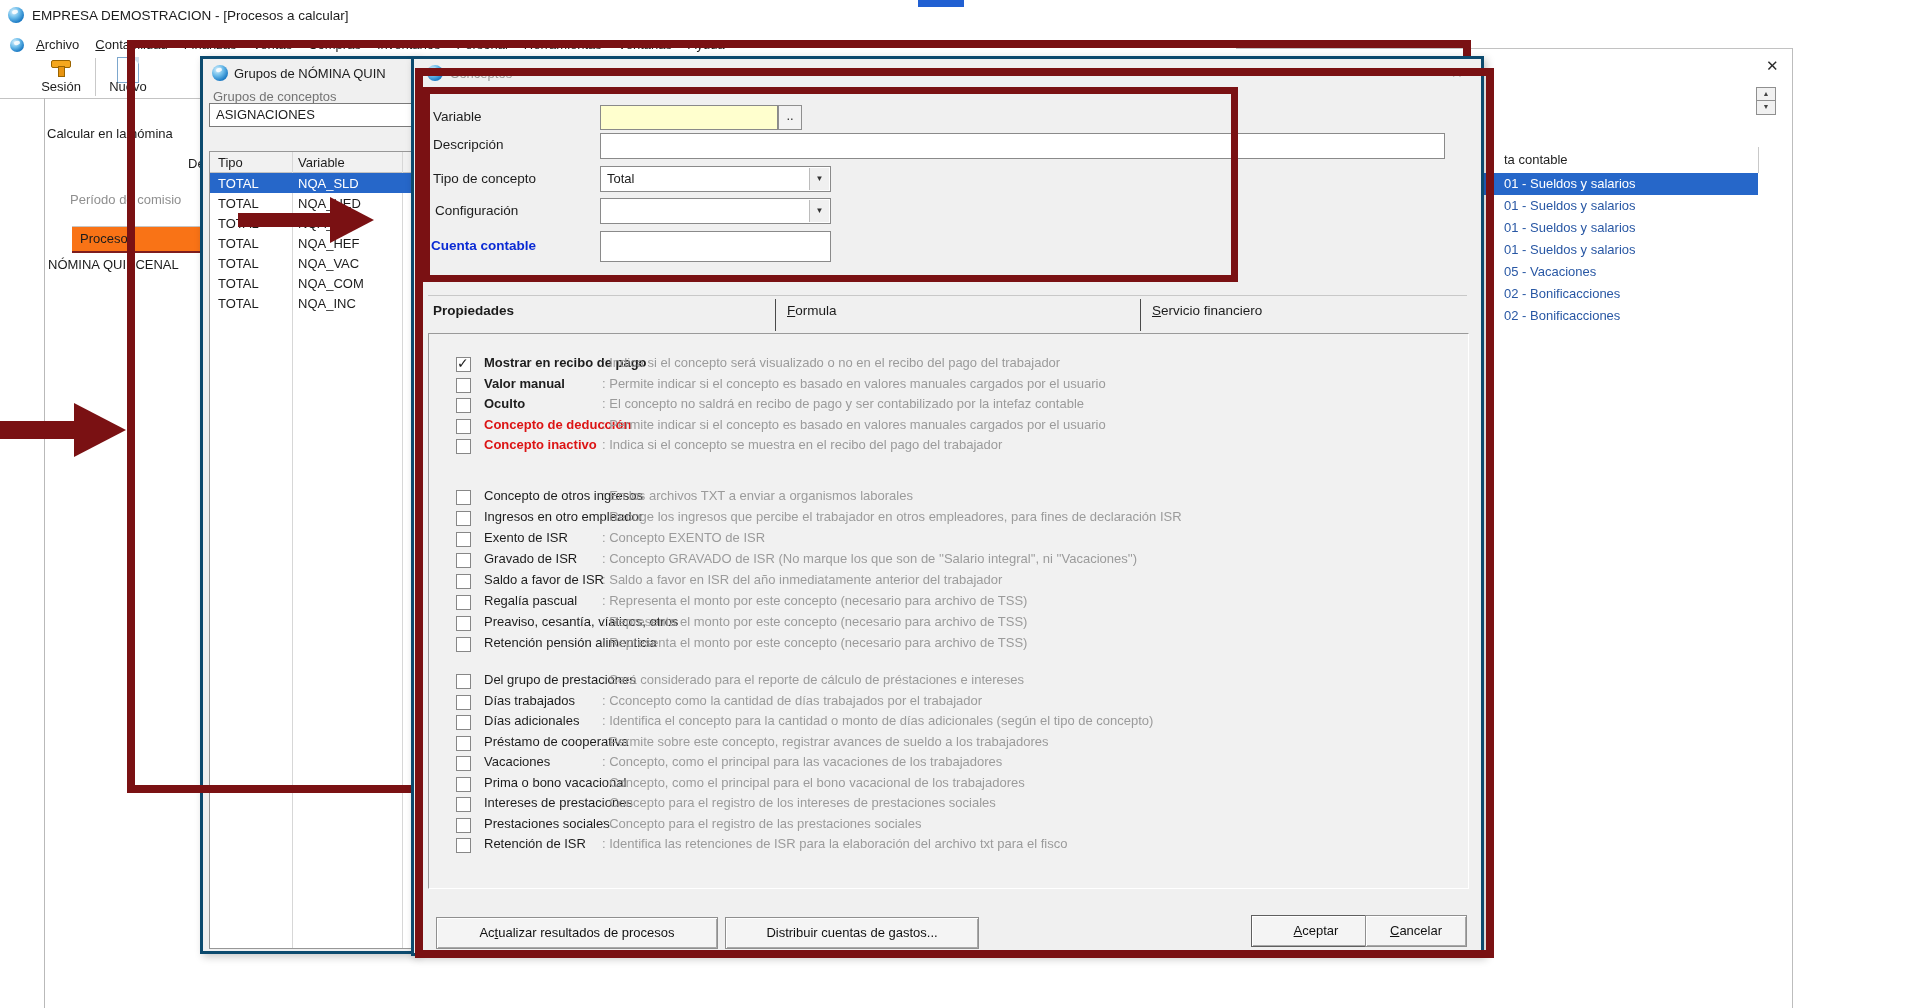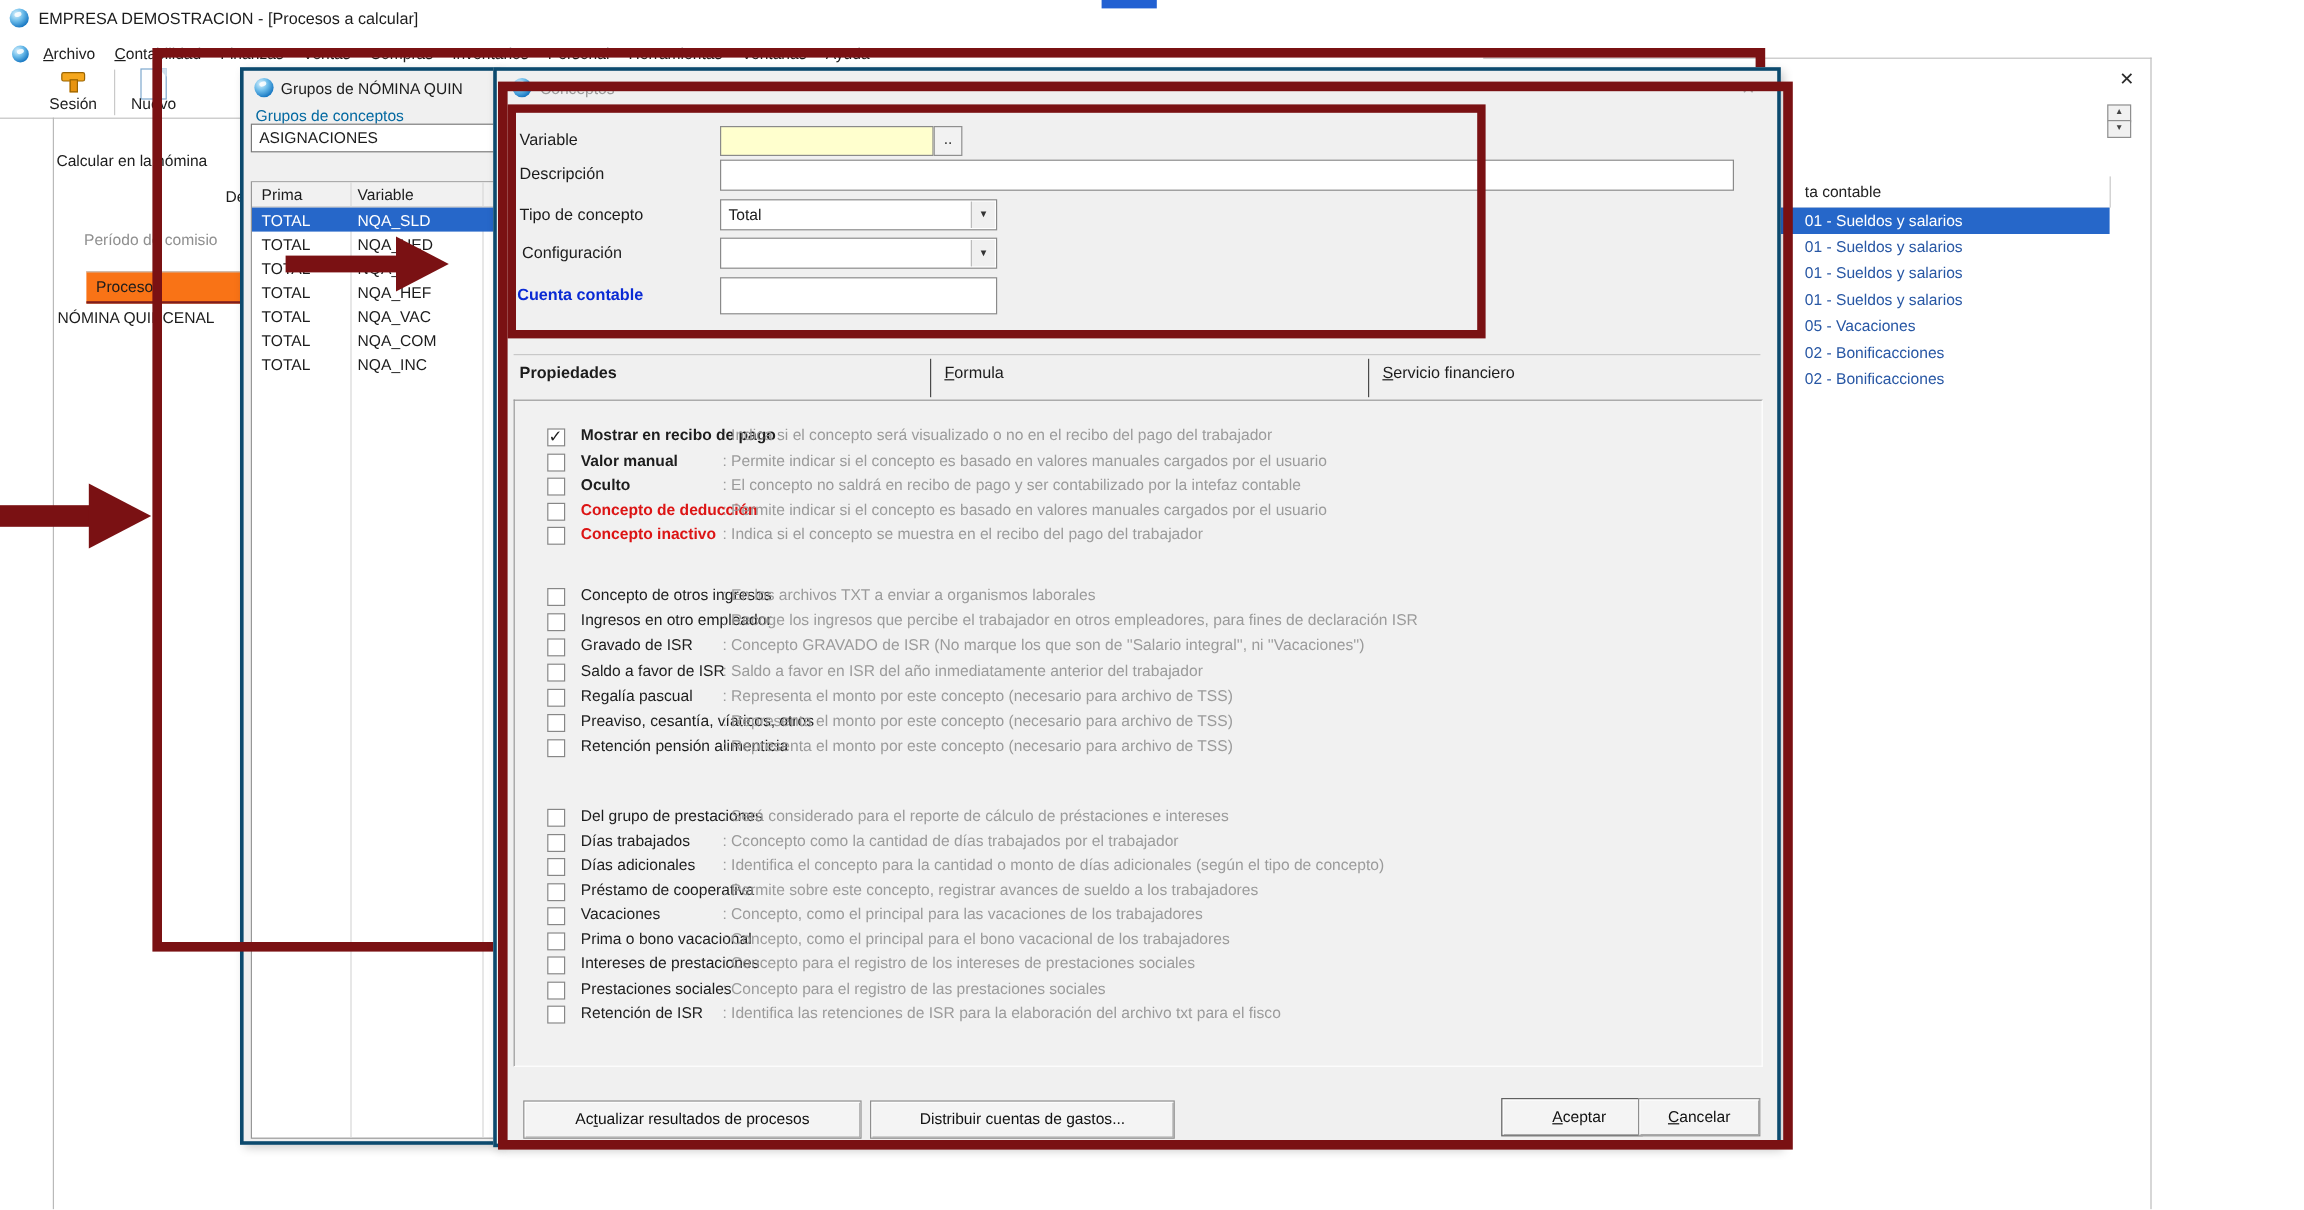--- a/index.html
+++ b/index.html
@@ -34,21 +34,21 @@
 
   .proc-header{left:44px;top:226px;width:158px;height:24px;background:#f97316;border-top:1px solid #c6c6c6;border-bottom:2px solid #7f1d1d;border-right:1px solid #c6c6c6;margin-left:28px;}
   .gray-frag{color:#8f8f8f;}
 
   
   .dialog{background:#f0f0f0;border:3px solid #0c4a6e;box-shadow:3px 3px 8px rgba(0,0,0,.22);}
   .dlg-title{font-size:13px;}
 
   
   #grupos{left:200px;top:56px;width:211px;height:892px;overflow:hidden;}
-  .g-label{color:#0369a1;}
+  .g-label{color:#737373;}
   .g-input{background:#fff;border:1px solid #7a7a7a;}
   #g-table{left:6px;top:92px;width:210px;height:796px;background:#fff;border:1px solid #979797;}
   .g-colhdr{height:20px;background:#f1f1f1;border-bottom:1px solid #c2c2c2;position:relative;}
   .g-colhdr span{position:absolute;top:3px;}
   .g-vline{position:absolute;top:0;width:1px;background:#d7d7d7;}
   .gr-row{position:relative;height:20px;}
   .gr-row .c1{position:absolute;left:8px;top:3px;}
   .gr-row .c2{position:absolute;left:88px;top:3px;}
   .gr-row.sel{background:#2667c9;color:#fff;}
 
@@ -211,21 +211,21 @@
 
   <div class="abs dialog z-grupos" id="grupos">
     <span class="orb" style="left:9px;top:6px;"></span>
     <span class="abs dlg-title nowrap" style="left:31px;top:7px;">Grupos de NÓMINA QUIN</span>
     <span class="abs nowrap g-label" style="left:10px;top:30px;">Grupos de conceptos</span>
     <div class="abs g-input" style="left:6px;top:44px;width:210px;height:22px;">
       <span class="abs nowrap" style="left:6px;top:3px;">ASIGNACIONES</span>
     </div>
     <div class="abs" id="g-table">
       <div class="g-colhdr">
-        <span style="left:8px;">Prima</span>
+        <span style="left:8px;">Tipo</span>
         <span style="left:88px;">Variable</span>
       </div>
       <div class="g-vline" style="left:82px;height:796px;"></div>
       <div class="g-vline" style="left:192px;height:796px;"></div>
       <div>
 
           <div class="gr-row sel">
             <span class="c1">TOTAL</span>
             <span class="c2">NQA_SLD</span>
           </div>
@@ -346,20 +346,25 @@
             <span class="cbl">Concepto de otros ingresos</span>
             <span class="cbd">: En los archivos TXT a enviar a organismos laborales</span>
           </div>
 
           <div class="prow">
             <span class="cb"></span>
             <span class="cbl">Ingresos en otro empleador</span>
             <span class="cbd">: Recoge los ingresos que percibe el trabajador en otros empleadores, para fines de declaración ISR</span>
           </div>
 
+          <div class="prow">
+            <span class="cb"></span>
+            <span class="cbl">Exento de ISR</span>
+            <span class="cbd">: Concepto EXENTO de ISR</span>
+          </div>
 
           <div class="prow">
             <span class="cb"></span>
             <span class="cbl">Gravado de ISR</span>
             <span class="cbd">: Concepto GRAVADO de ISR (No marque los que son de ''Salario integral'', ni ''Vacaciones'')</span>
           </div>
 
           <div class="prow">
             <span class="cb"></span>
             <span class="cbl">Saldo a favor de ISR</span>

